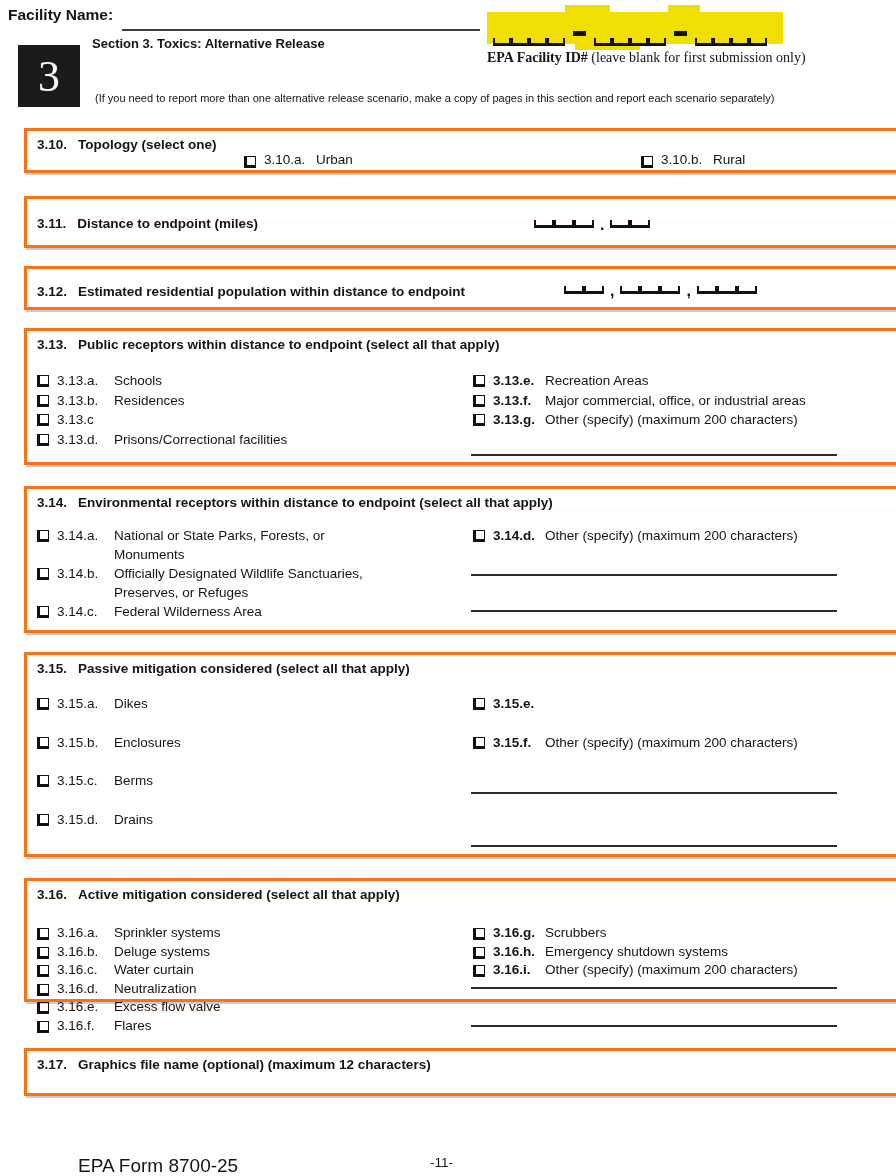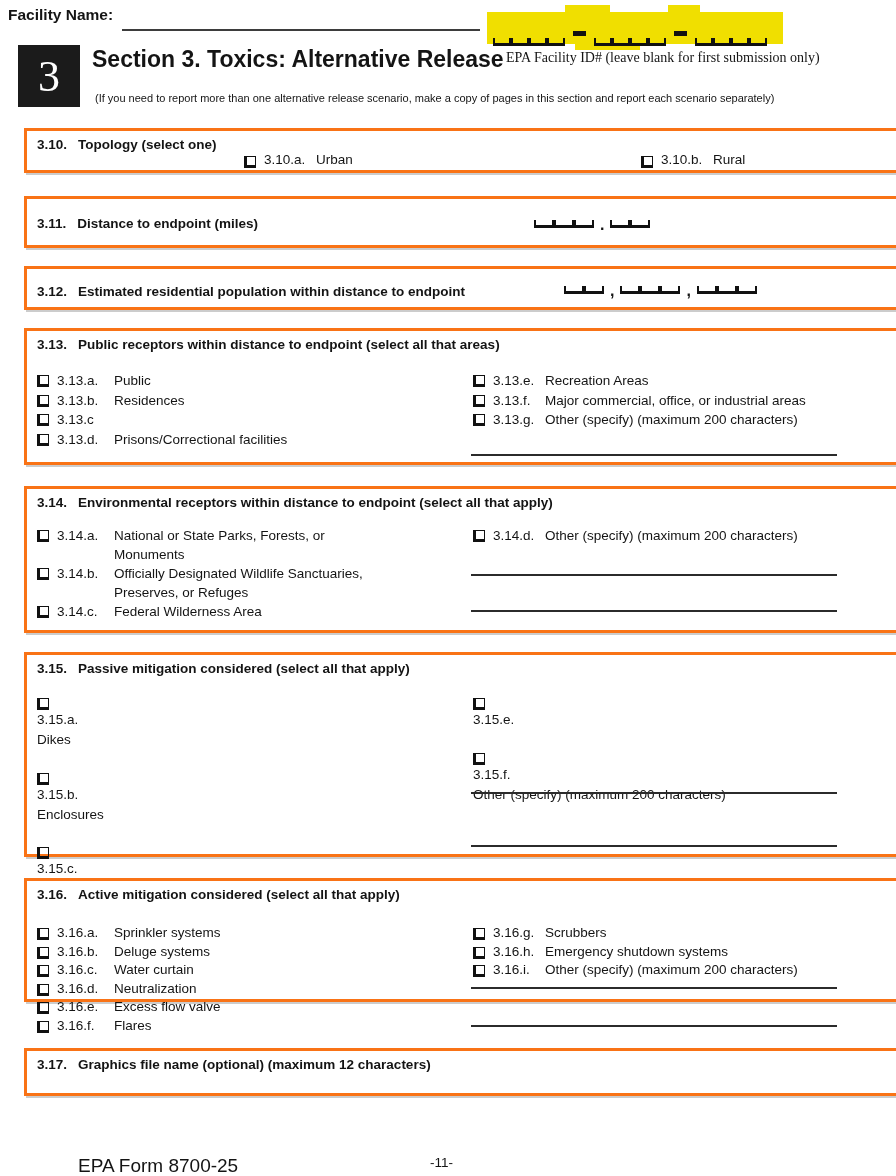--- a/index.html
+++ b/index.html
@@ -10,44 +10,44 @@
   
   .facility-label{position:absolute;left:8px;top:6px;font-size:15.5px;font-weight:bold;}
   .facility-line{position:absolute;left:122px;top:9px;width:358px;height:20px;border-bottom:2px solid #3d3d3d;}
   .hl{position:absolute;background:#F0DF00;}
   .hl-band{left:487px;top:12px;width:296px;height:32px;}
   .hl-tab1{left:565px;top:5px;width:45px;height:8px;}
   .hl-tab2{left:668px;top:5px;width:32px;height:8px;}
   .hl-strip{left:575px;top:44px;width:65px;height:6px;}
   .id-comb{position:absolute;left:493px;top:31px;}
   .epa-caption{position:absolute;left:487px;top:50px;font-family:"Liberation Serif",serif;font-size:14px;white-space:nowrap;}
-  .epa-caption b{font-weight:normal;margin-left:19px;}
+  .epa-caption b{font-weight:bold;}
   .num-sq{position:absolute;left:18px;top:45px;width:62px;height:62px;background:#1b1b1b;color:#fff;
     display:flex;align-items:center;justify-content:center;font-family:"Liberation Serif",serif;font-size:44px;}
-  .sec-title{position:absolute;left:92px;top:46px;font-size:23px;font-weight:bold;}
+  .sec-title{position:absolute;left:92px;top:36px;font-size:13px;font-weight:bold;}
   .sec-note{position:absolute;left:95px;top:92px;font-size:11px;white-space:nowrap;}
   
   .comb{display:flex;align-items:flex-end;}
   .comb-group{display:flex;}
   .comb-cell{width:18px;height:8px;box-sizing:border-box;
     border-left:2px solid #111;border-right:2px solid #111;border-bottom:3px solid #111;}
   .num-comb .comb-cell{width:20px;}
   .id-comb .comb-sep{width:13px;height:5px;background:#111;margin:0 8px 10px 8px;font-size:0;align-self:flex-end;}
   .num-comb .comb-sep{font-weight:bold;font-size:16px;line-height:7px;margin:0 6px;}
   
   .box{position:absolute;left:24px;width:876px;box-sizing:border-box;border:3px solid #f97316;
     background:#fff;box-shadow:2px 2px 0 rgba(110,110,110,.35);}
   .bh{position:absolute;top:6px;left:10px;font-weight:bold;white-space:nowrap;}
   .bh .hcode{margin-right:11px;}
   .col{position:absolute;}
   .ci{display:flex;align-items:flex-start;}
   .cb{flex:none;width:8px;height:8px;margin-top:4px;margin-right:8px;
     border-top:1px solid #111;border-right:1px solid #111;border-left:3px solid #111;border-bottom:3px solid #111;}
   .ci .code{flex:none;width:57px;white-space:nowrap;}
-  .col-right .ci .code{width:52px;}
+  .col-right .ci .code{width:52px;font-weight:bold;}
   .ci .lbl{flex:1;}
   .wline{position:absolute;left:444px;width:366px;height:0;border-top:2.5px solid #2b2b2b;}
   
   .b310{top:128px;height:45px;}
   .b310 .opt{position:absolute;top:21px;}
   .b310 .opt-a{left:217px;} .b310 .opt-b{left:614px;}
   .b310 .ci .code{width:52px;}
   .b311{top:196px;height:52px;}
   .b311 .bh{top:17px;}
   .b311 .num-comb{position:absolute;left:507px;top:21px;}
@@ -59,21 +59,21 @@
   .b313 .col-right{left:446px;top:40px;width:420px;line-height:19.5px;}
   .b313 .line1{top:123px;}
   .b314{top:486px;height:147px;}
   .b314 .col-left{left:10px;top:37px;width:430px;line-height:19px;}
   .b314 .col-right{left:446px;top:37px;width:420px;line-height:19px;}
   .b314 .col-left .lbl{max-width:278px;}
   .b314 .line1{top:85px;} .b314 .line2{top:121px;}
   .b315{top:652px;height:205px;}
   .b315 .col-left{left:10px;top:39px;width:420px;line-height:20px;}
   .b315 .col-right{left:446px;top:39px;width:420px;line-height:20px;}
-  .b315 .ci{margin-bottom:18.5px;flex-direction:column;}
+  .b315 .ci{margin-bottom:18.5px;}
   .b315 .line1{top:137px;} .b315 .line2{top:190px;}
   .b316{top:878px;height:124px;}
   .b316 .col-left{left:10px;top:43px;width:420px;line-height:18.5px;}
   .b316 .col-right{left:446px;top:43px;width:420px;line-height:18.5px;}
   .b316 .line1{top:106px;} .b316 .line2{top:144px;}
   .b317{top:1048px;height:48px;}
   
   .footer-form{position:absolute;left:78px;top:1155px;font-size:19px;}
   .footer-page{position:absolute;left:430px;top:1155px;font-size:13.5px;}
 </style>
@@ -165,26 +165,26 @@
         <span class="comb-sep">,</span>
         <span class="comb-group">
           <span class="comb-cell"></span>
           <span class="comb-cell"></span>
           <span class="comb-cell"></span>
         </span>
       </div>
   </div>
 
   <div class="box b313">
-    <div class="bh"><span class="hcode">3.13.</span><span>Public receptors within distance to endpoint (select all that areas)</span></div>
+    <div class="bh"><span class="hcode">3.13.</span><span>Public receptors within distance to endpoint (select all that apply)</span></div>
     <div class="col col-left">
       <div class="ci">
           <span class="cb"></span>
           <span class="code">3.13.a.</span>
-          <span class="lbl">Public</span>
+          <span class="lbl">Schools</span>
         </div>
       <div class="ci">
           <span class="cb"></span>
           <span class="code">3.13.b.</span>
           <span class="lbl">Residences</span>
         </div>
       <div class="ci">
           <span class="cb"></span>
           <span class="code">3.13.c</span>
         </div>

